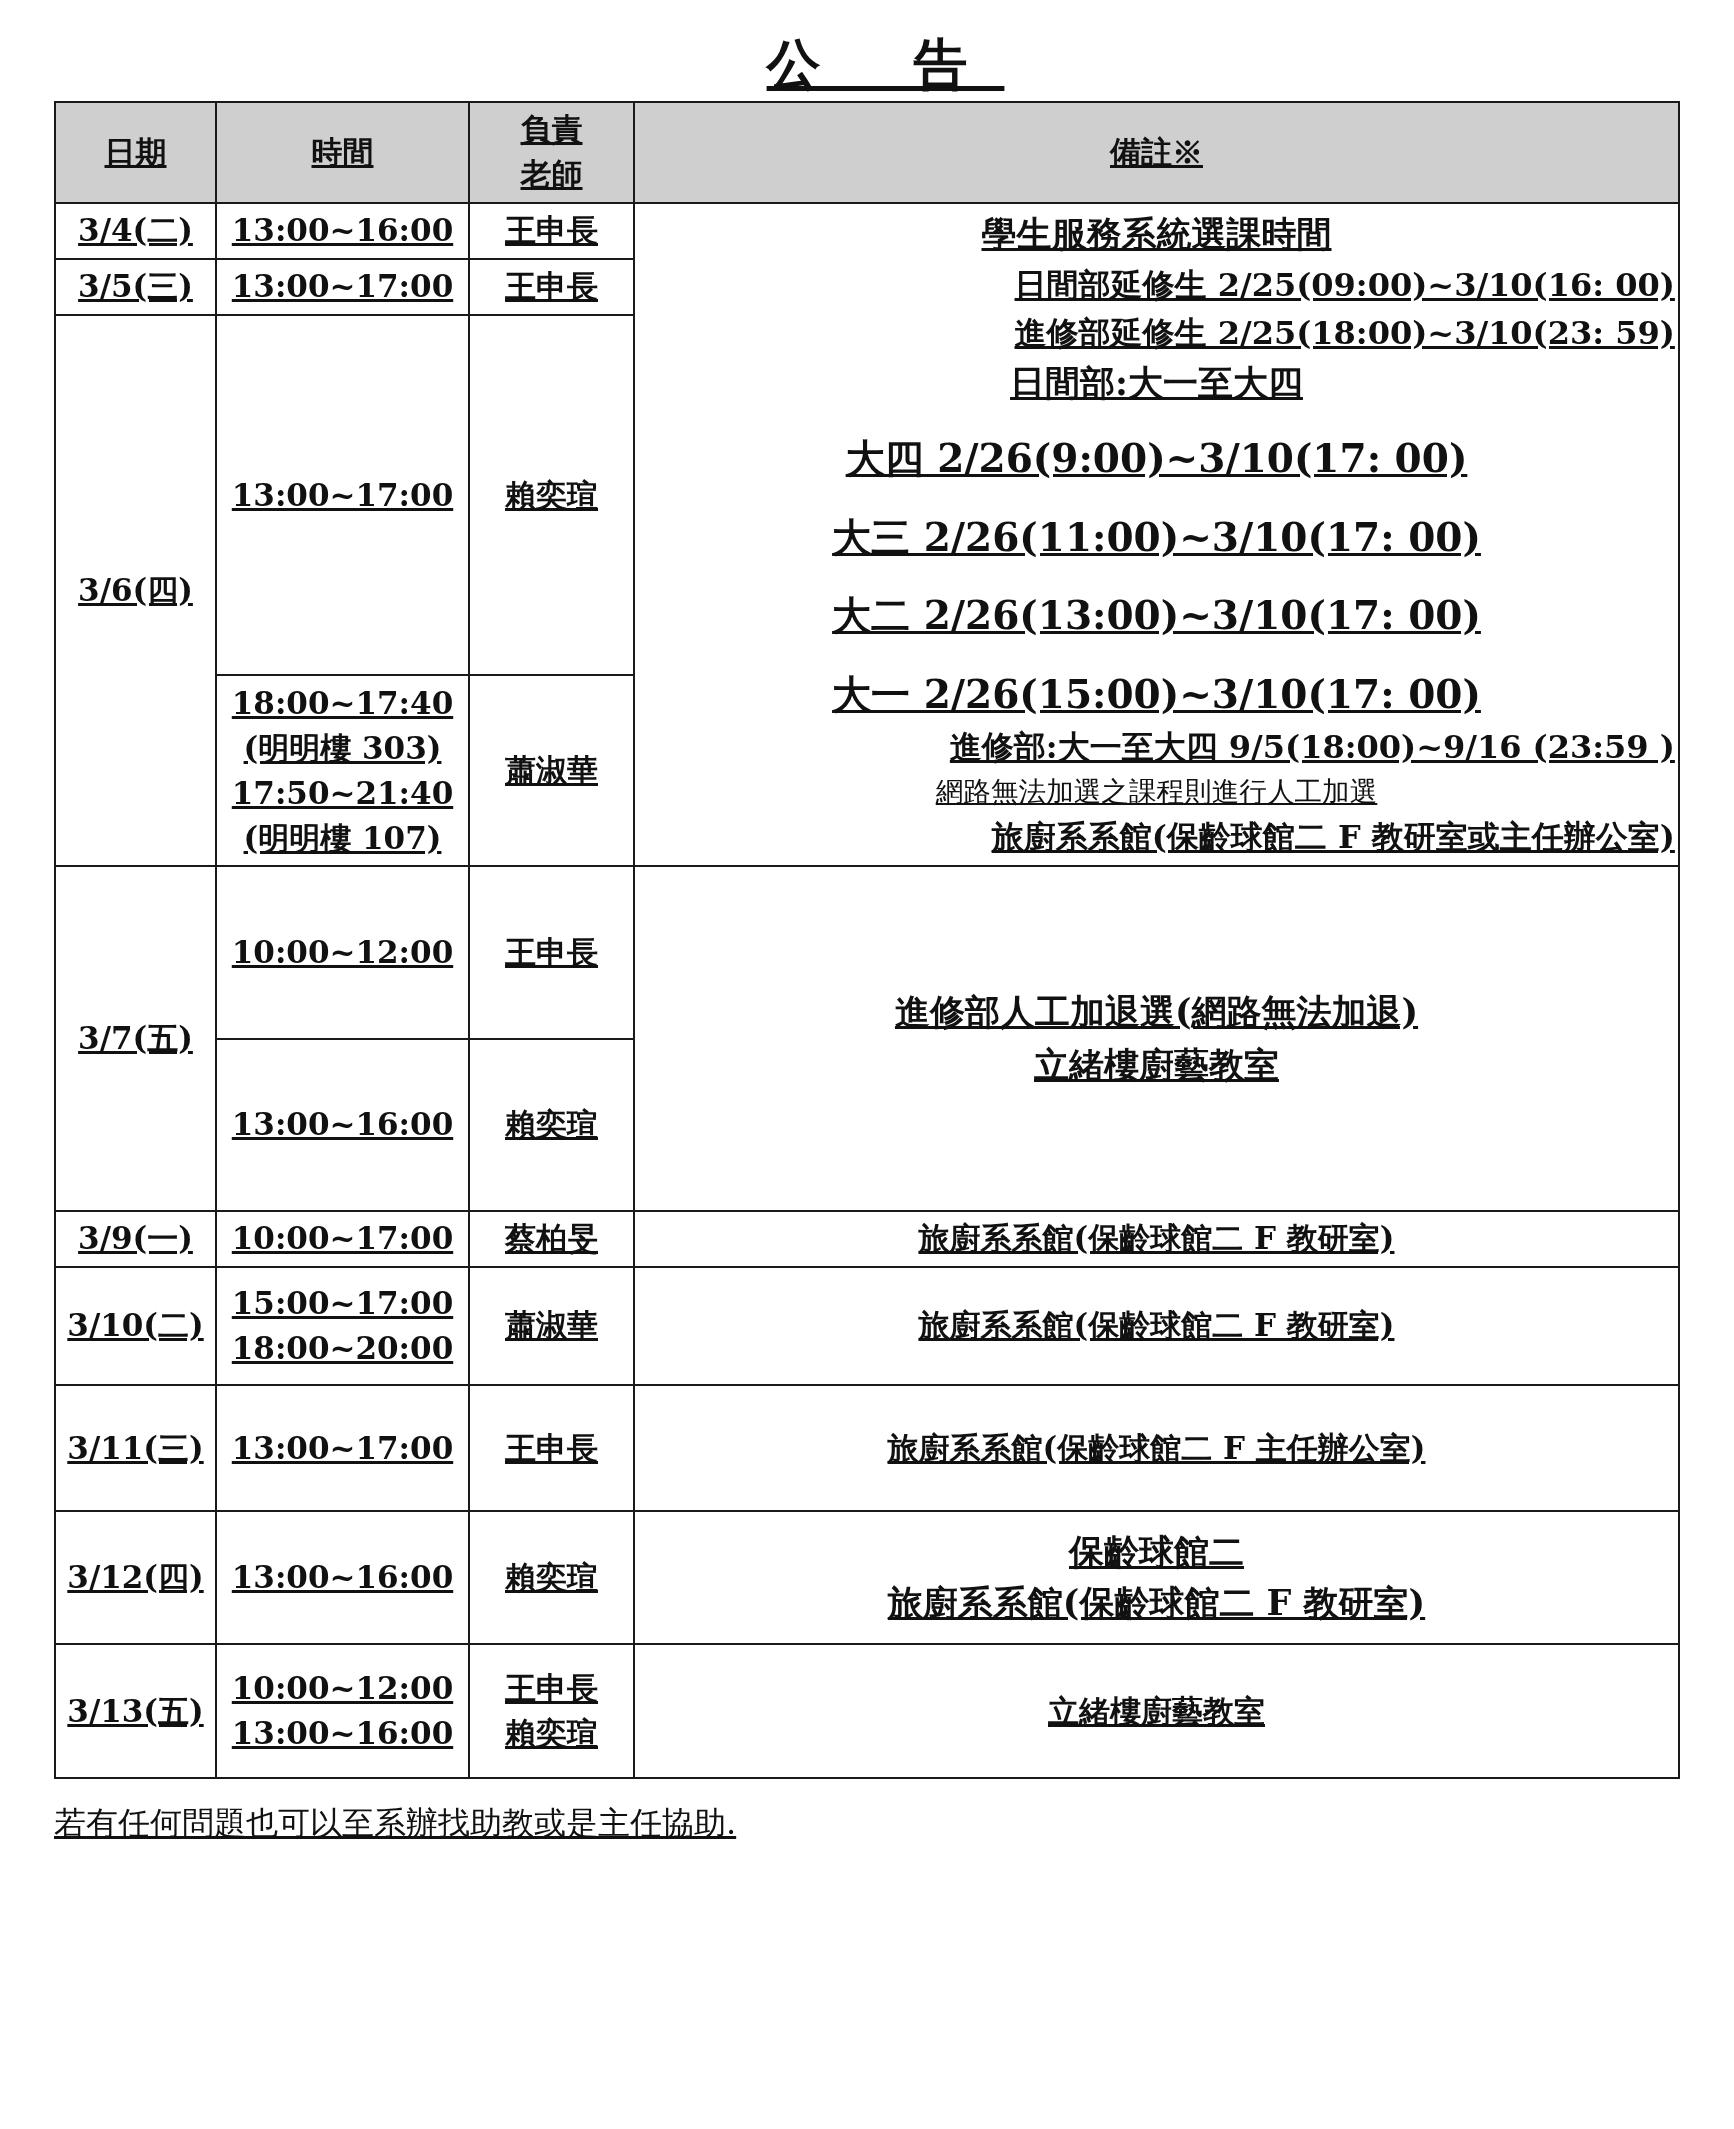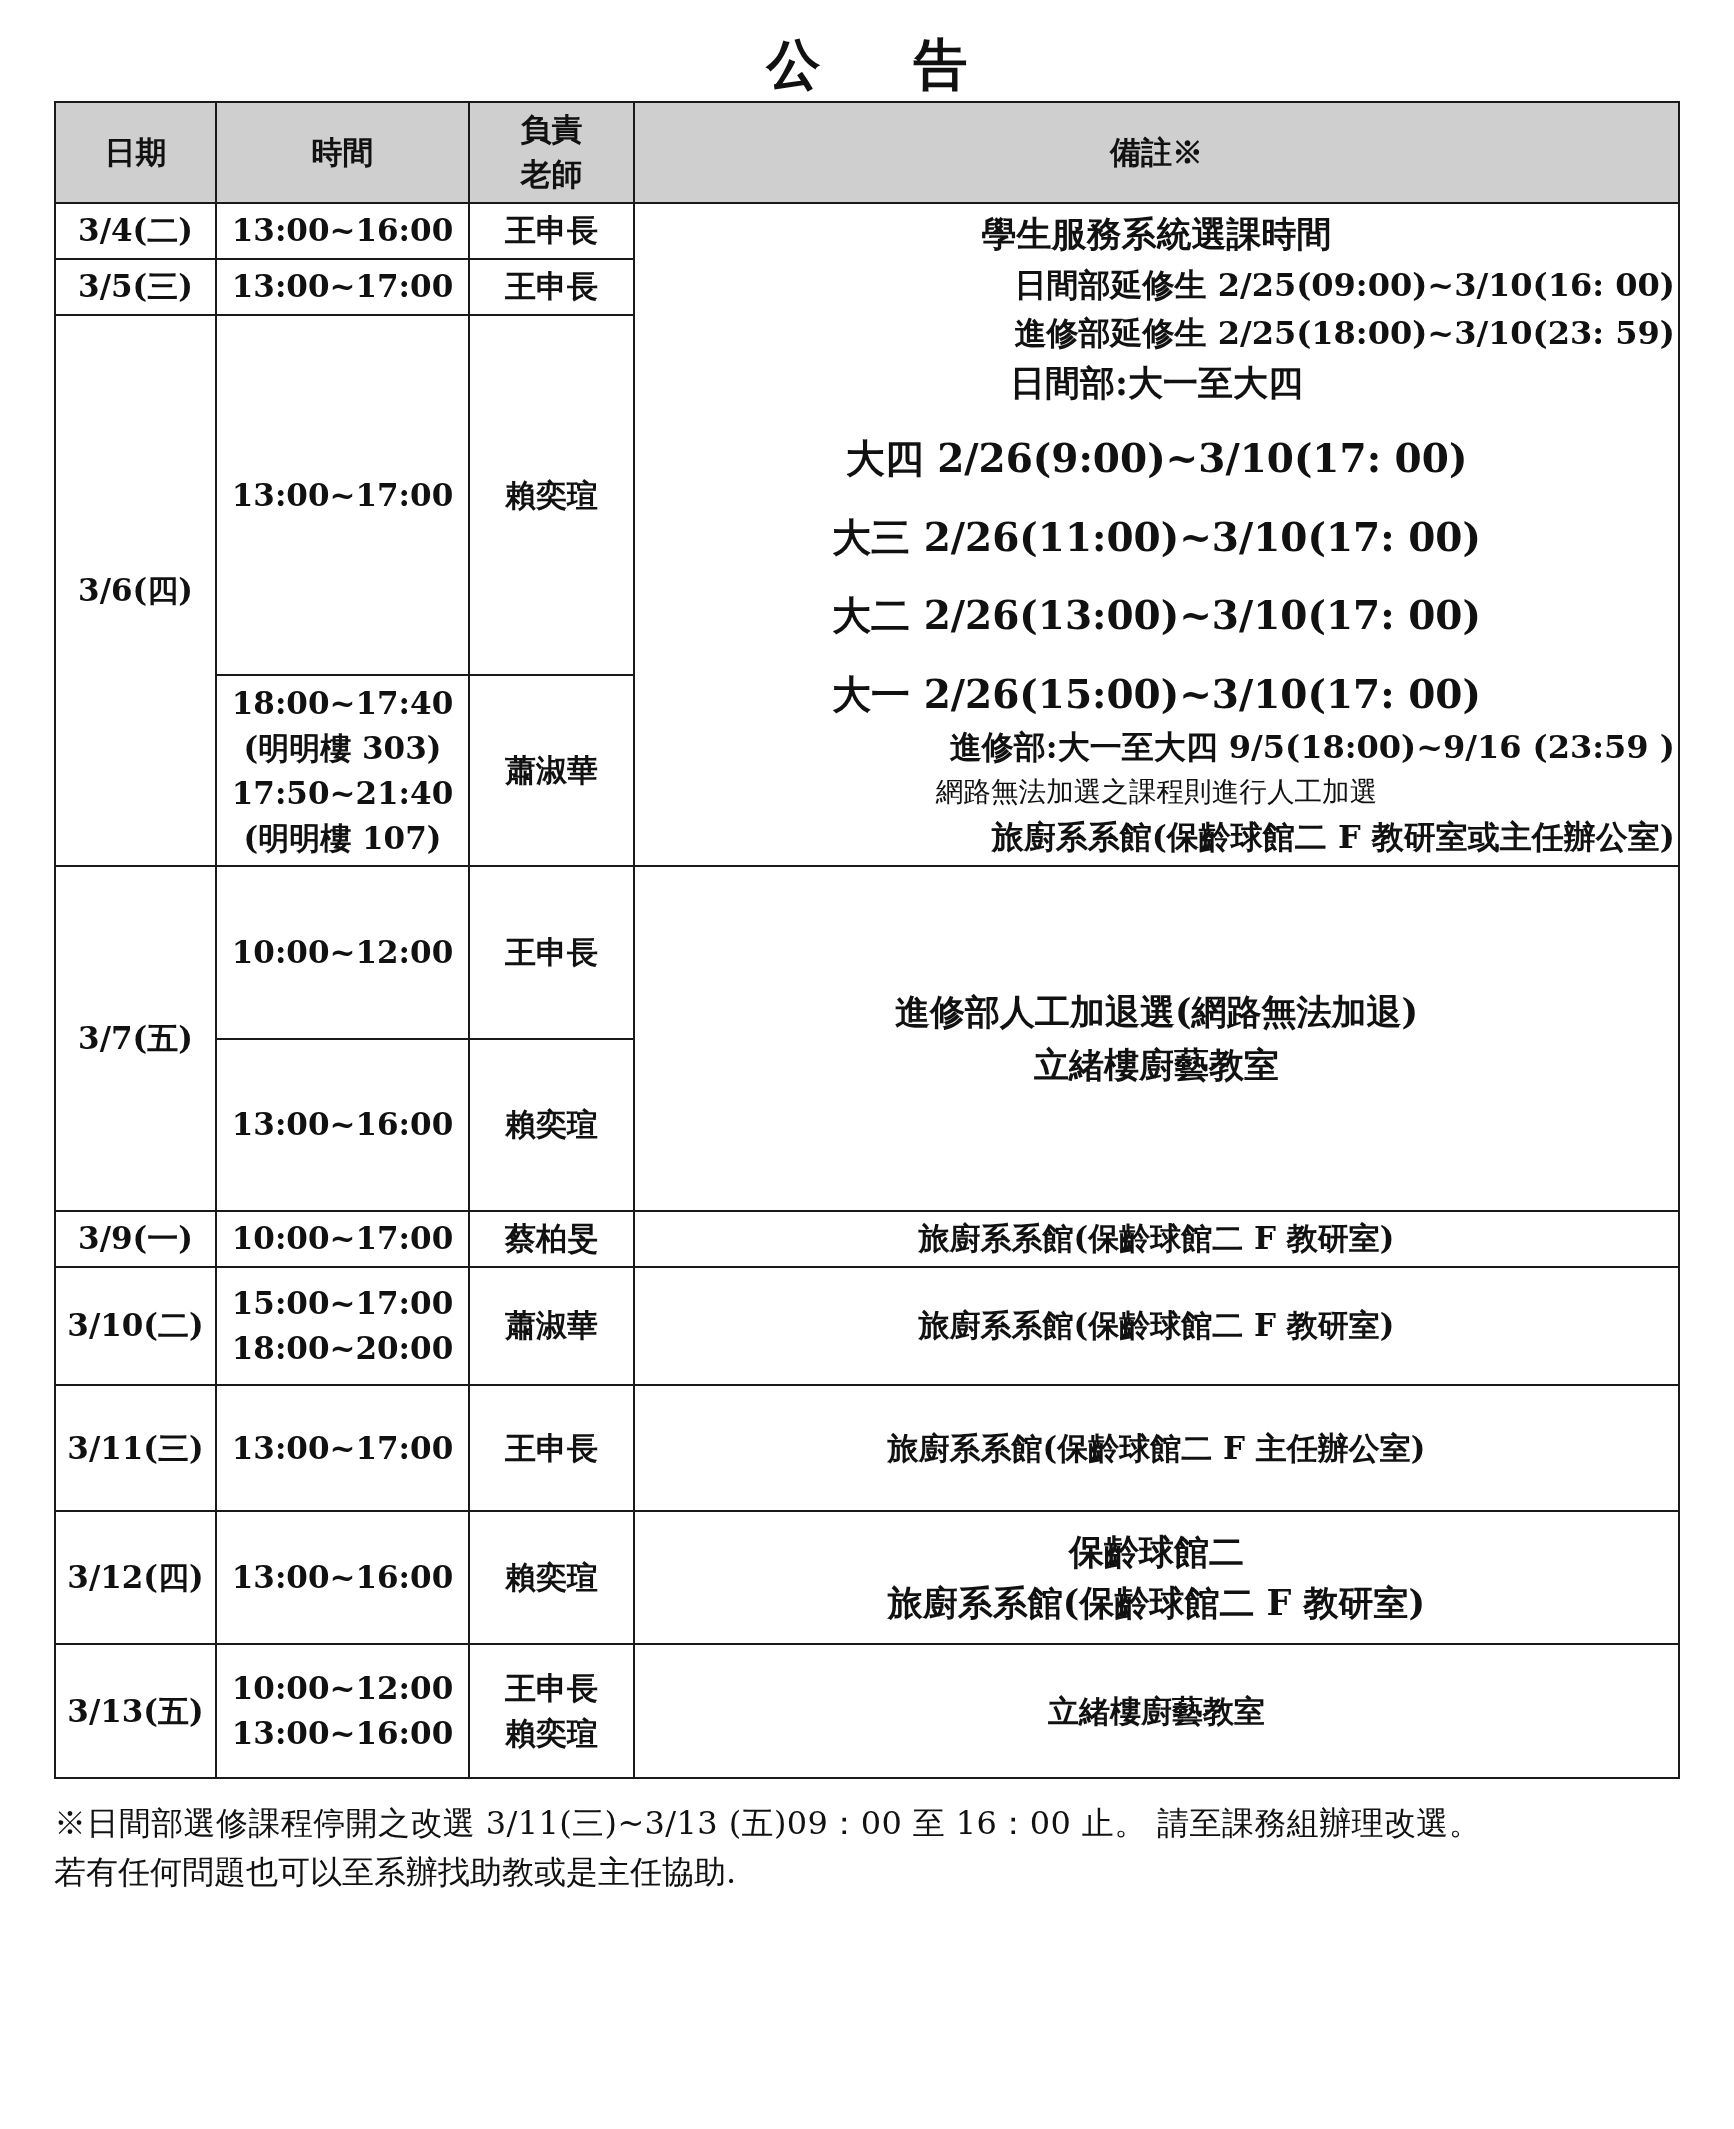--- a/index.html
+++ b/index.html
@@ -14,20 +14,21 @@
     color: #111111;
     position: relative;
     overflow: hidden;
   }
   .page {
     width: 1734px;
     height: 2129px;
     box-sizing: border-box;
     padding: 21.4px 54px 0 54px;
     position: relative;
+    text-decoration: underline;
   }
 
   
   .title-main {
     text-align: center;
     font-size: 54px;
     font-weight: bold;
     letter-spacing: 37px;
     text-indent: 37px;
     line-height: 1.1;
@@ -232,18 +233,17 @@
         <td class="cell-teacher teacher-multi">
           <span class="tl">王申長</span>
           <span class="tl">賴奕瑄</span>
         </td>
         <td class="cell-remark">立緒樓廚藝教室</td>
       </tr>
     </tbody>
   </table>
 
   <div class="footnotes">
-    <span class="fn fn-1">※日間部選修課程停開之改選 3/11(三)~3/13 (五)09：00 至 16：00 止。 請至課務組辦理改選。</span>
     <span class="fn">若有任何問題也可以至系辦找助教或是主任協助.</span>
   </div>
 
 </div>
 
 
 </body></html>

